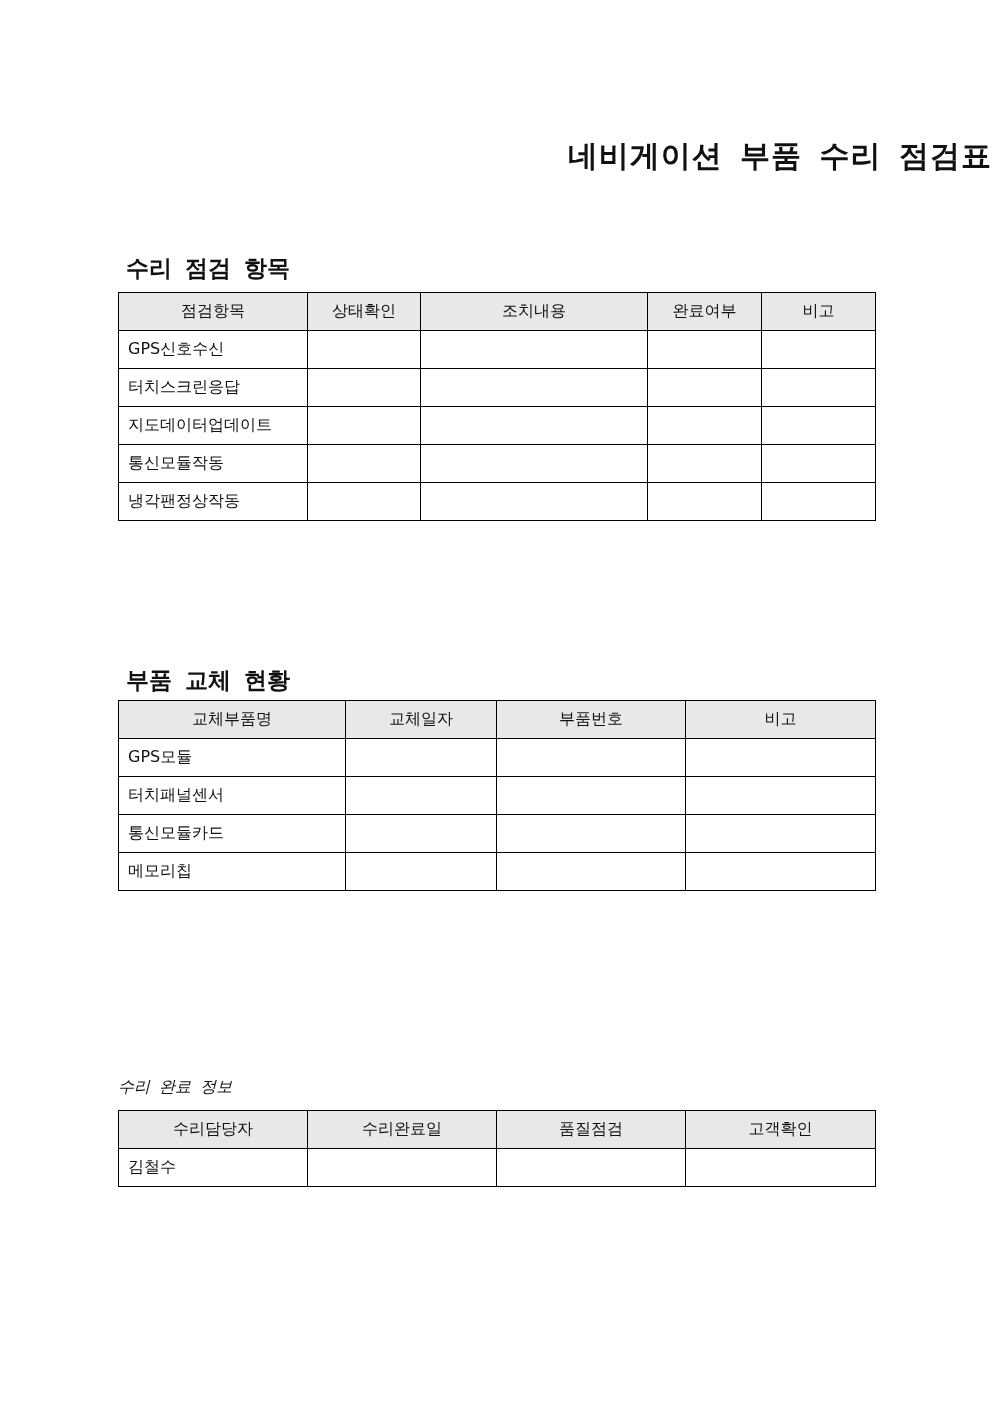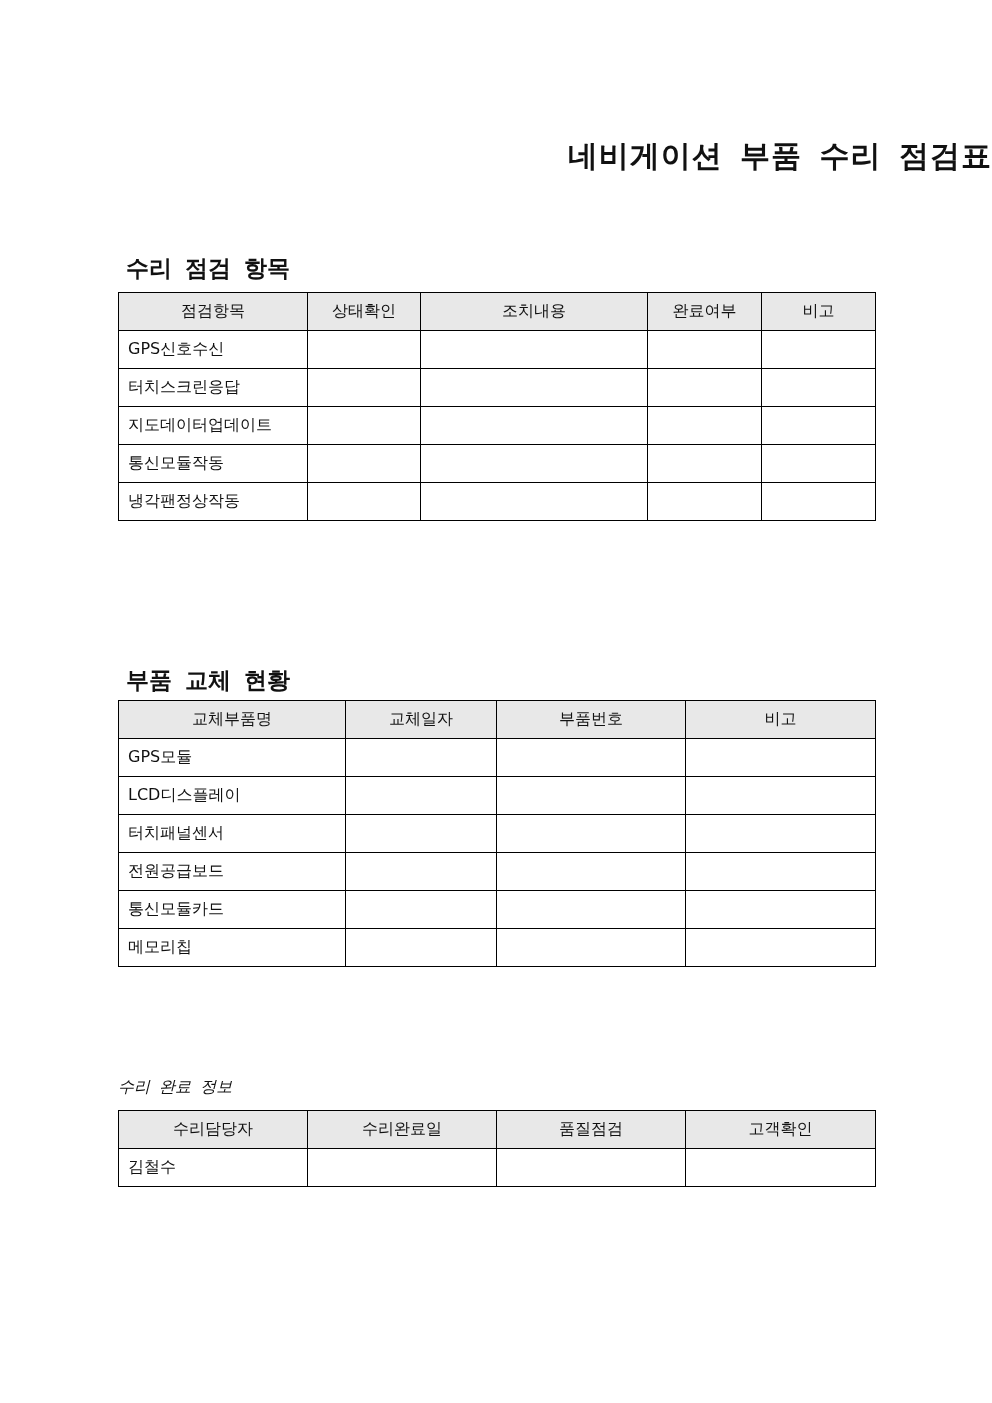--- a/index.html
+++ b/index.html
@@ -91,33 +91,21 @@
     </tr>
   </thead>
   <tbody>
     <tr>
         <td>GPS모듈</td>
         <td></td>
         <td></td>
         <td></td>
       </tr>
     <tr>
-        <td>LCD디스플레이</td>
-        <td></td>
-        <td></td>
-        <td></td>
-      </tr>
-    <tr>
         <td>터치패널센서</td>
-        <td></td>
-        <td></td>
-        <td></td>
-      </tr>
-    <tr>
-        <td>전원공급보드</td>
         <td></td>
         <td></td>
         <td></td>
       </tr>
     <tr>
         <td>통신모듈카드</td>
         <td></td>
         <td></td>
         <td></td>
       </tr>

